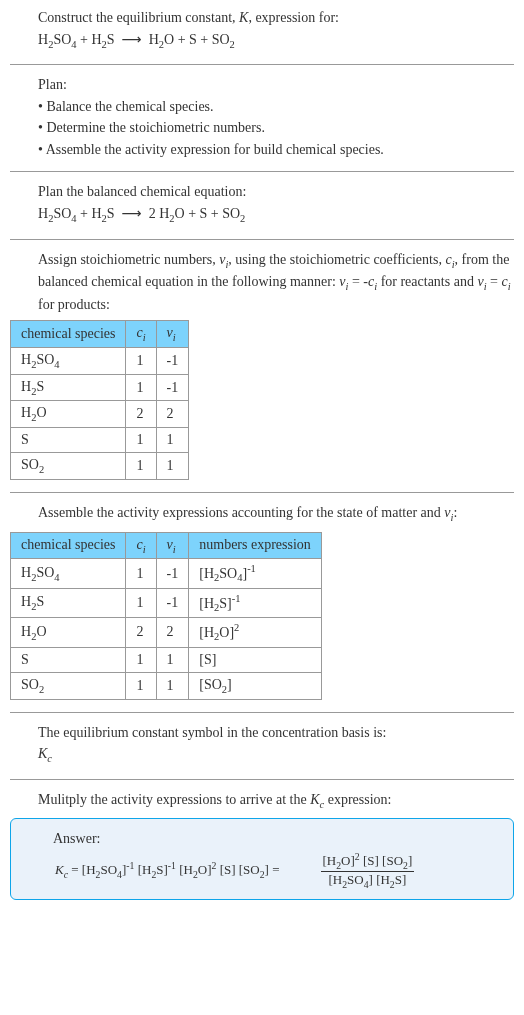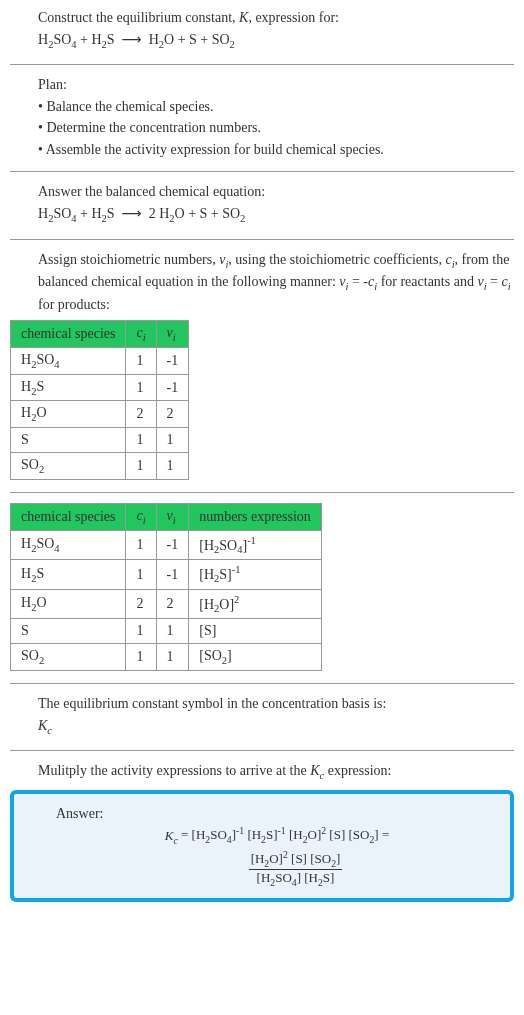--- a/index.html
+++ b/index.html
@@ -38,24 +38,24 @@
       border-collapse: collapse;
       margin-top: 6px;
     }
     th, td {
       border: 1px solid #999;
       padding: 4px 10px;
       text-align: left;
       font-weight: normal;
     }
     th {
-      background: #22c55e;
+      background: #7dd3fc;
     }
     .answer-box {
-      border: 4px solid #0ea5e9;
+      border: 1px solid #0ea5e9;
       border-radius: 6px;
       background: #eaf2fa;
       padding: 10px 14px;
       margin-top: 6px;
     }
     .frac {
       display: inline-block;
       vertical-align: middle;
       text-align: center;
     }
@@ -72,49 +72,48 @@
     }
     .kc-line {
       display: flex;
       align-items: center;
       gap: 4px;
       flex-wrap: nowrap;
       font-size: 13px;
     }
     .indent {
       margin-left: 30px;
-      flex-direction: column;
     }
     p {
       line-height: 1.4;
       margin-bottom: 2px;
       margin-left: 28px;
     }
   </style>
 </head>
 <body>
 
 <div class="section">
   <p>Construct the equilibrium constant, <span class="italic">K</span>, expression for:</p>
   <p>H<sub>2</sub>SO<sub>4</sub> + H<sub>2</sub>S &nbsp;⟶&nbsp; H<sub>2</sub>O + S + SO<sub>2</sub></p>
 </div>
 
 <hr class="divider">
 
 <div class="section">
   <p>Plan:</p>
   <p>• Balance the chemical species.</p>
-  <p>• Determine the concentration numbers.</p>
+  <p>• Determine the stoichiometric numbers.</p>
   <p>• Assemble the activity expression for build chemical species.</p>
 </div>
 
 <hr class="divider">
 
 <div class="section">
-  <p>Answer the balanced chemical equation:</p>
+  <p>Plan the balanced chemical equation:</p>
   <p>H<sub>2</sub>SO<sub>4</sub> + H<sub>2</sub>S &nbsp;⟶&nbsp; 2 H<sub>2</sub>O + S + SO<sub>2</sub></p>
 </div>
 
 <hr class="divider">
 
 <div class="section">
   <p>Assign stoichiometric numbers, <span class="italic">ν<sub>i</sub></span>, using the stoichiometric coefficients, <span class="italic">c<sub>i</sub></span>, from the balanced chemical equation in the following manner: <span class="italic">ν<sub>i</sub></span> = -<span class="italic">c<sub>i</sub></span> for reactants and <span class="italic">ν<sub>i</sub></span> = <span class="italic">c<sub>i</sub></span> for products:</p>
   <table>
     <tbody>
         <tr>
@@ -147,20 +146,21 @@
       <td>1</td>
       <td>1</td>
     </tr>
   </tbody>
     </table>
 </div>
 
 <hr class="divider">
 
 <div class="section">
+  <p>Assemble the activity expressions accounting for the state of matter and <span class="italic">ν<sub>i</sub></span>:</p>
   <table>
     <tbody>
         <tr>
       <th>chemical species</th>
       <th><span class="italic">c<sub>i</sub></span></th>
       <th><span class="italic">ν<sub>i</sub></span></th>
       <th>numbers expression</th>
     </tr>
     <tr>
       <td>H<sub>2</sub>SO<sub>4</sub></td>

